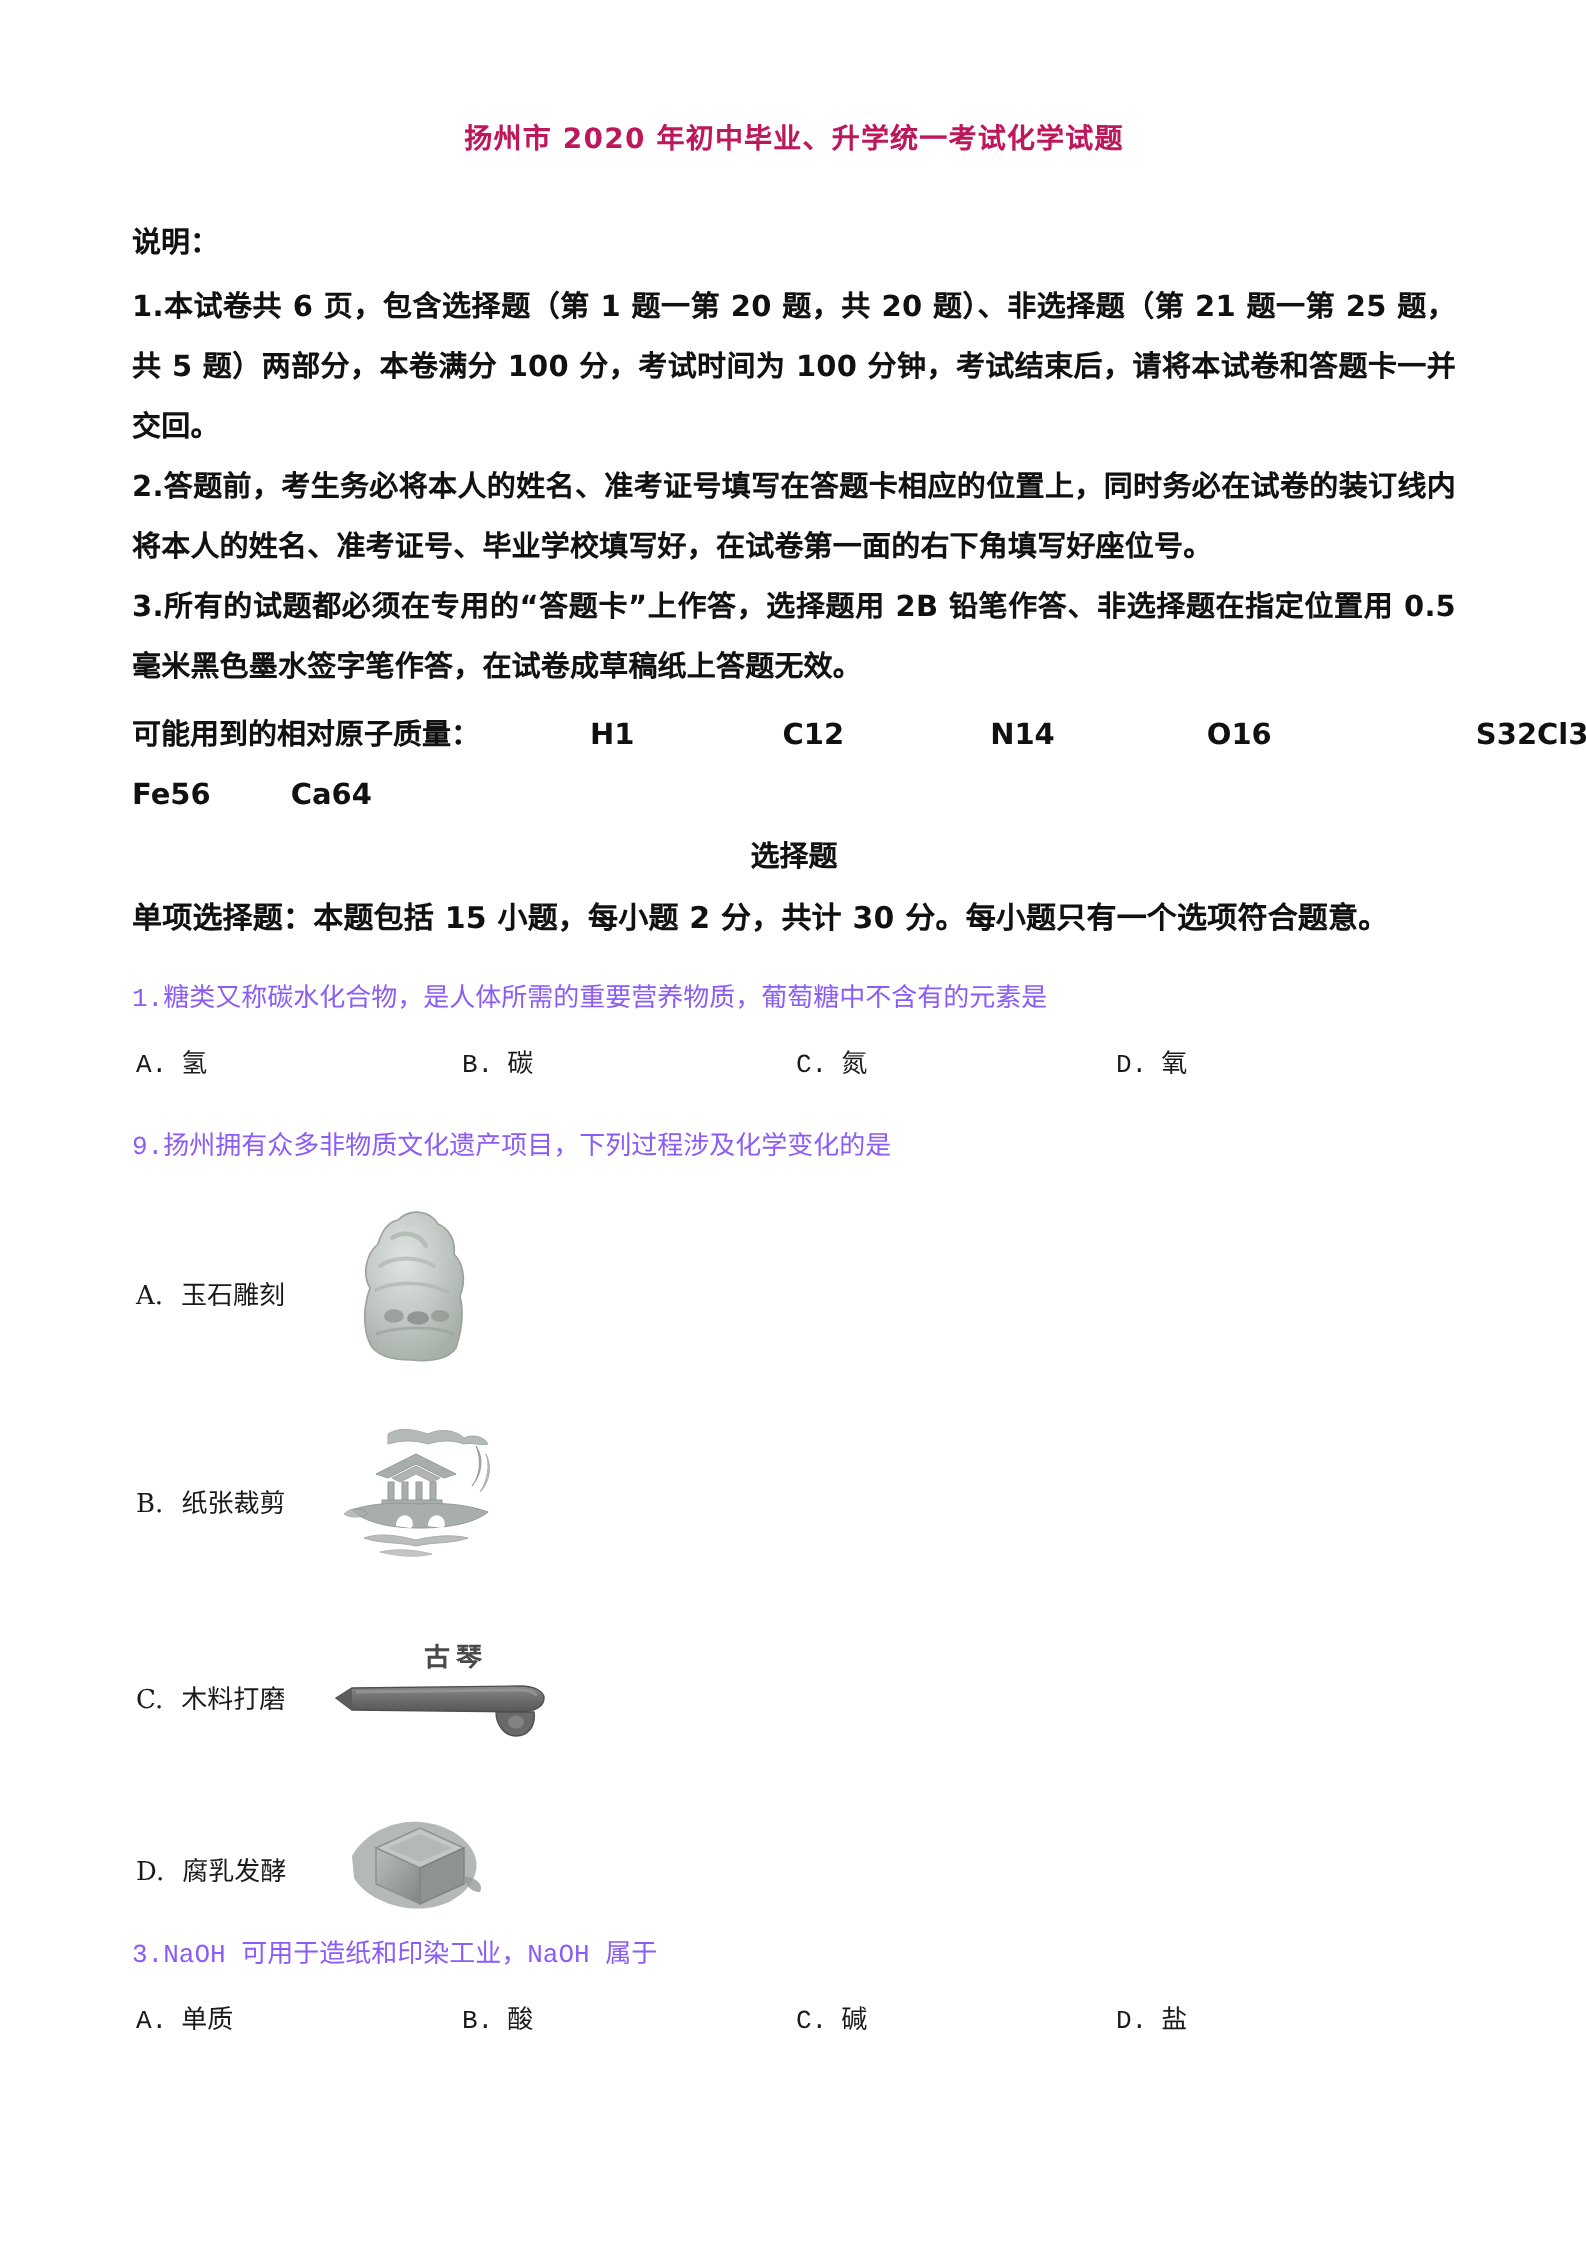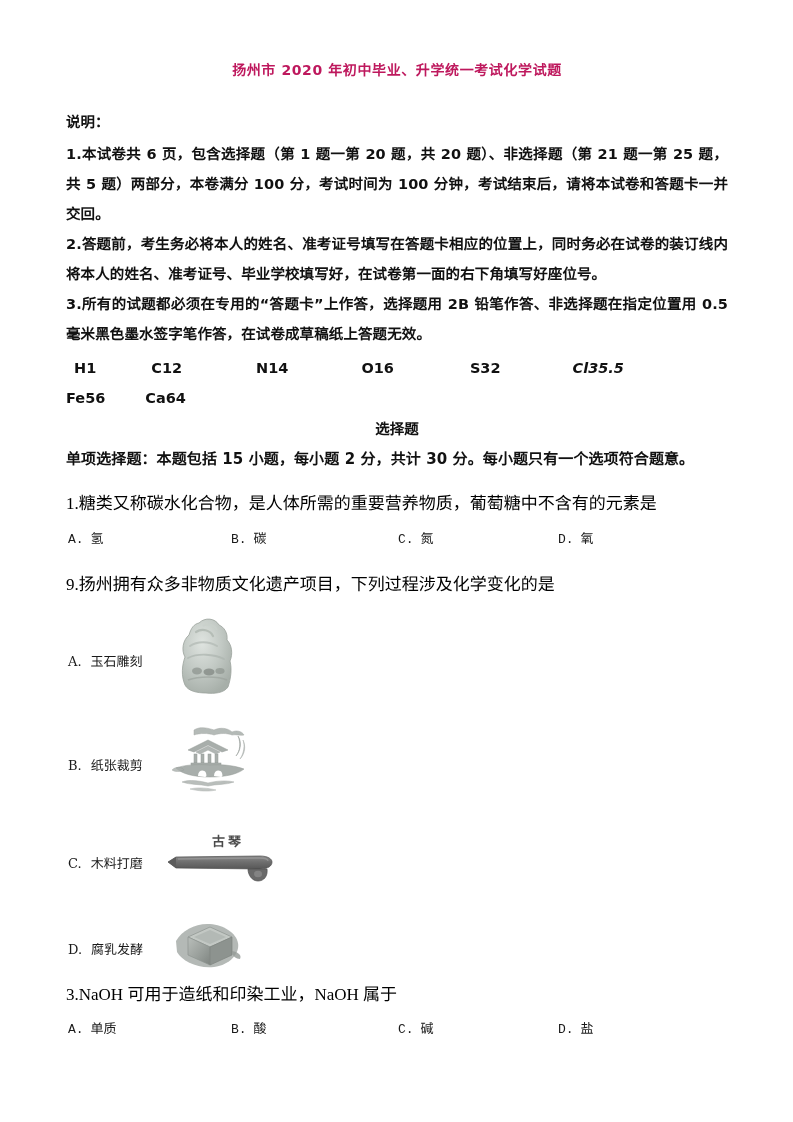--- a/index.html
+++ b/index.html
@@ -72,21 +72,21 @@
     align-items: baseline;
     width: 100%;
   }
   .atomic-lead { white-space: nowrap; }
   .atomic-item { white-space: nowrap; }
   .atomic-row.row1 .atomic-item:nth-of-type(1) { margin-left: 8px; }
   .atomic-row.row1 .atomic-item:nth-of-type(2) { margin-left: 55px; }
   .atomic-row.row1 .atomic-item:nth-of-type(3) { margin-left: 74px; }
   .atomic-row.row1 .atomic-item:nth-of-type(4) { margin-left: 73px; }
   .atomic-row.row1 .atomic-item:nth-of-type(5) { margin-left: 76px; }
-  .atomic-row.row1 .atomic-item:nth-of-type(6) { margin-left: 72px; font-style: italic; }
+  .atomic-row.row1 .atomic-item:nth-of-type(6) { margin-left: 102px; }
   .atomic-row.row2 .atomic-item:nth-of-type(2) { margin-left: 40px; }
 
   
   .section-heading {
     font-family: "DejaVu Sans", "Liberation Sans", sans-serif;
     font-weight: bold;
     font-size: 14.5px;
     text-align: center;
     line-height: 2.07;
     margin: 1px 0 0 0;
@@ -98,25 +98,25 @@
     line-height: 2.0;
     margin: 0 0 2px 0;
     letter-spacing: 0.1px;
   }
 
   
   .question {
     margin: 0;
   }
   .q-stem {
-    font-family: Liberation Serif, serif;
-    font-size: 17px;
+    font-family: Liberation Mono, monospace;
+    font-size: 13px;
     line-height: 1.6;
     margin: 13px 0 0 0;
-    color: #000000;
+    color: #8b5cf6;
   }
   .q-stem-first { margin-top: 16px; }
 
   
   .opt-row {
     position: relative;
     height: 28px;
     margin-top: 12px;
   }
   .opt-inline {
@@ -188,20 +188,21 @@
 
     <div>
       <p class="notice-label">说明：</p>
       <p class="notice-item">1.本试卷共 6 页，包含选择题（第 1 题一第 20 题，共 20 题）、非选择题（第 21 题一第 25 题，共 5 题）两部分，本卷满分 100 分，考试时间为 100 分钟，考试结束后，请将本试卷和答题卡一并交回。</p>
       <p class="notice-item">2.答题前，考生务必将本人的姓名、准考证号填写在答题卡相应的位置上，同时务必在试卷的装订线内将本人的姓名、准考证号、毕业学校填写好，在试卷第一面的右下角填写好座位号。</p>
       <p class="notice-item">3.所有的试题都必须在专用的“答题卡”上作答，选择题用 2B 铅笔作答、非选择题在指定位置用 0.5 毫米黑色墨水签字笔作答，在试卷成草稿纸上答题无效。</p>
     </div>
 
     <div class="atomic-wrap">
       <div class="atomic-row row1">
+        <span class="atomic-lead">可能用到的相对原子质量：</span>
         <span class="atomic-item">H1</span>
         <span class="atomic-item">C12</span>
         <span class="atomic-item">N14</span>
         <span class="atomic-item">O16</span>
         <span class="atomic-item">S32</span>
         <span class="atomic-item">Cl35.5</span>
       </div>
       <div class="atomic-row row2">
         <span class="atomic-item">Fe56</span>
         <span class="atomic-item">Ca64</span>

